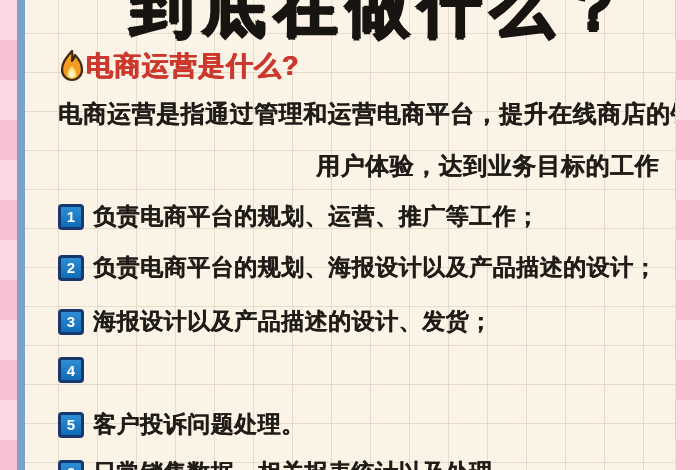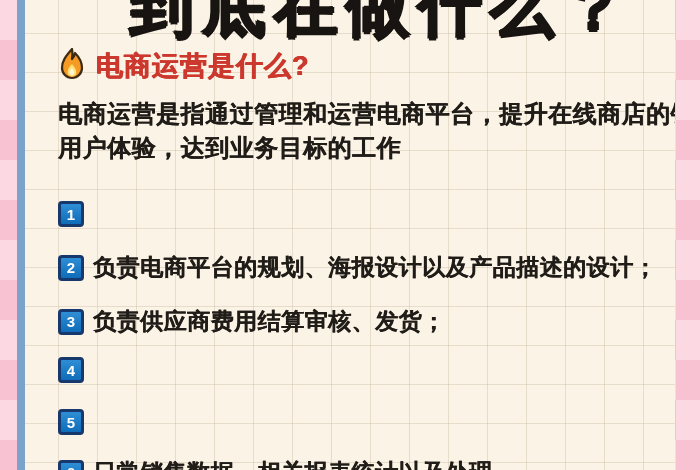--- a/index.html
+++ b/index.html
@@ -34,36 +34,36 @@
   .big-title{
     position:absolute;left:0;right:0;top:-36px;
     text-align:center;
     transform:translateX(32px);
     font-size:64px;font-weight:900;color:#181411;
     letter-spacing:8px;white-space:nowrap;
     text-shadow:1.5px 0 #181411,-1.5px 0 #181411,0 1.5px #181411,0 -1.5px #181411;
   }
   .section-head{
     position:absolute;left:33px;top:48px;
-    display:flex;align-items:flex-start;gap:10px;
+    display:flex;align-items:flex-end;
   }
   .flame{width:28px;height:34px;display:block;}
   .section-title{
     font-size:27px;font-weight:900;color:#cc382d;
     letter-spacing:1px;white-space:nowrap;
     text-shadow:0.6px 0 #cc382d,-0.6px 0 #cc382d;
   }
   .intro{
     position:absolute;left:33px;right:16px;
     font-size:24px;font-weight:800;color:#201c18;
     letter-spacing:0.5px;white-space:nowrap;
     text-shadow:0.5px 0 #201c18;
   }
   .intro.l1{top:98px;}
-  .intro.l2{top:132px;}
+  .intro.l2{top:150px;text-align:right;}
   .duty{
     position:absolute;left:33px;right:10px;
     display:flex;align-items:center;gap:9px;white-space:nowrap;
   }
   .badge{
     flex:0 0 auto;width:20px;height:20px;
     background:linear-gradient(180deg,#2e8ed5,#0f6cb8);
     border:3px solid #17386c;border-radius:4px;
     display:flex;align-items:center;justify-content:center;
     color:#ffffff;font-size:15px;font-weight:900;line-height:1;
@@ -93,38 +93,40 @@
         <path d="M14 20 c-1.4 1.8-2.3 3-2.3 4.8 a2.3 2.3 0 0 0 4.6 0 C16.3 23 15.1 21.5 14 20 Z" fill="#fff6d8"></path>
       </svg>
       <span class="section-title">电商运营是什么?</span>
     </div>
 
     <div class="intro l1">电商运营是指通过管理和运营电商平台，提升在线商店的销售和</div>
     <div class="intro l2">用户体验，达到业务目标的工作</div>
 
     <div class="duty d1">
       <span class="badge">1</span>
+      <span class="duty-text">负责电商平台的规划、运营、推广等工作；</span>
     </div>
 
     <div class="duty d2">
       <span class="badge">2</span>
       <span class="duty-text">负责电商平台的规划、海报设计以及产品描述的设计；</span>
     </div>
 
     <div class="duty d3">
       <span class="badge">3</span>
-      <span class="duty-text">负责供应商费用结算审核、发货；</span>
+      <span class="duty-text">海报设计以及产品描述的设计、发货；</span>
     </div>
 
     <div class="duty d4">
       <span class="badge">4</span>
     </div>
 
     <div class="duty d5">
       <span class="badge">5</span>
+      <span class="duty-text">客户投诉问题处理。</span>
     </div>
 
     <div class="duty d6">
       <span class="badge">6</span>
       <span class="duty-text">日常销售数据、相关报表统计以及处理</span>
     </div>
 
   </div>
 </div>
 

